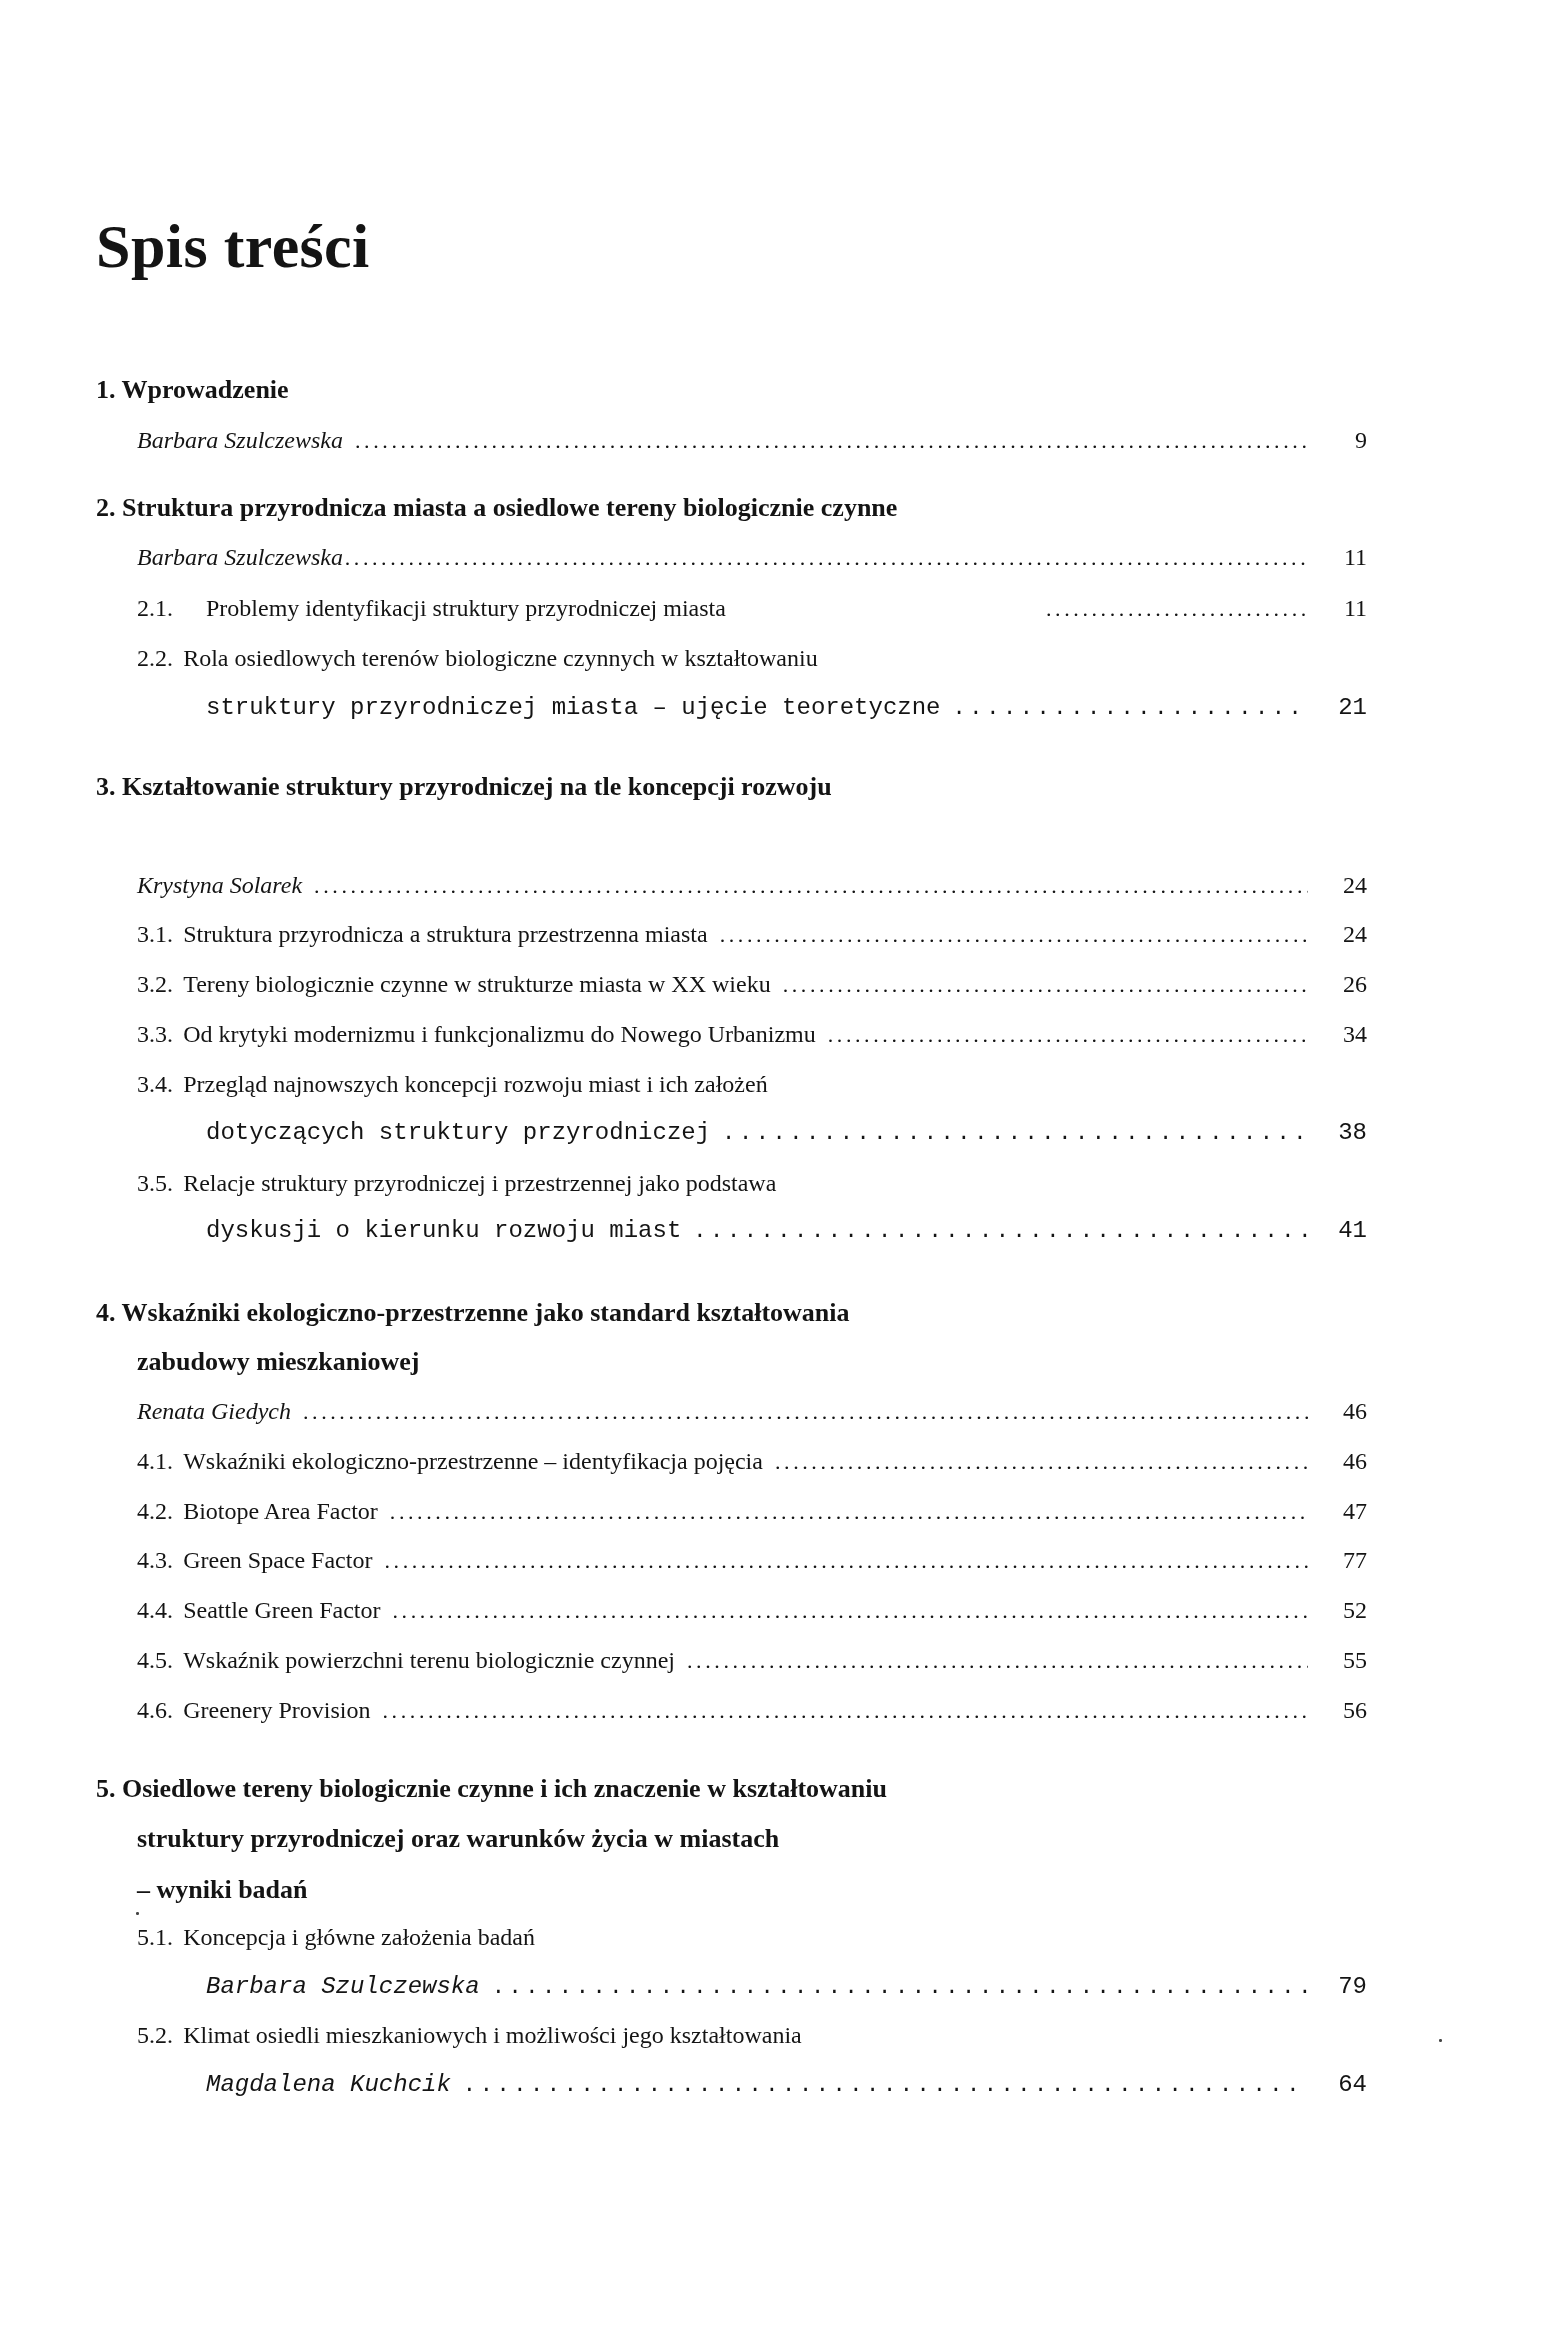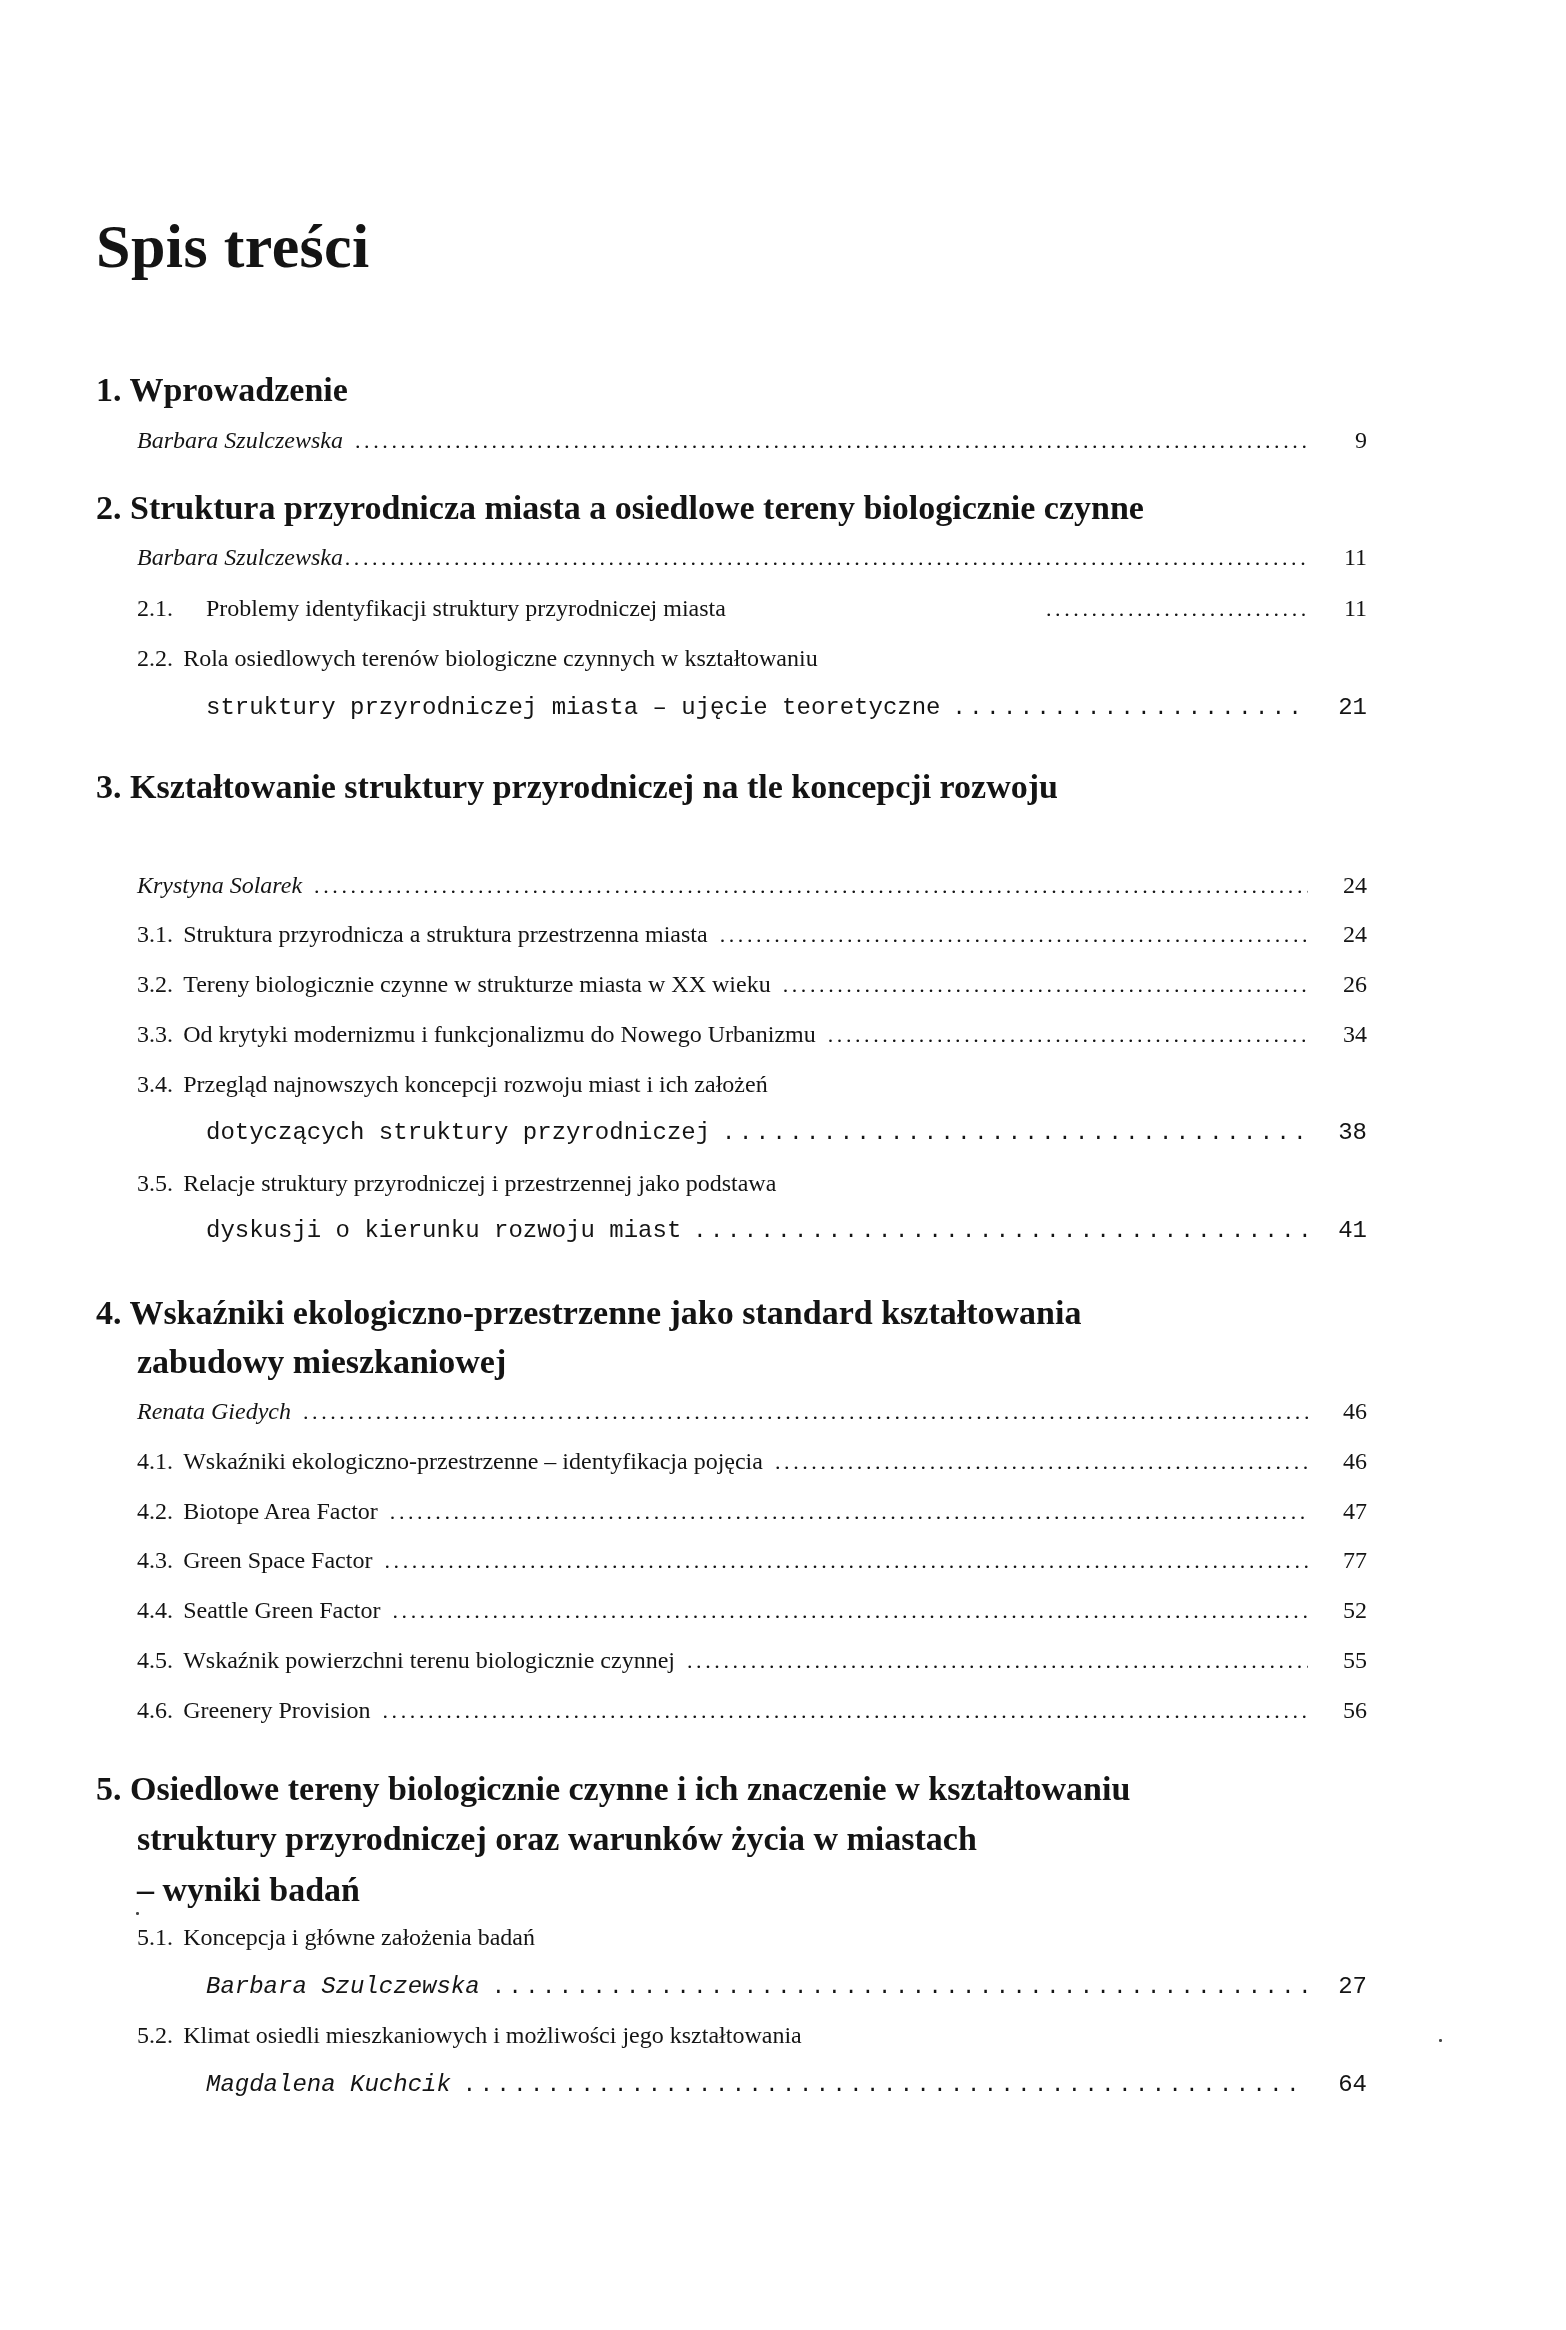--- a/index.html
+++ b/index.html
@@ -1,20 +1,20 @@
 <!DOCTYPE html>
 <html style="font-size:13.6px"><head>
 <meta charset="utf-8">
 <style>
   html, body { margin: 0; padding: 0; background: #ffffff; }
   body { width: 1566px; height: 2330px; position: relative; overflow: hidden; }
   .page { position: absolute; left: 0; top: 0; width: 1566px; height: 2330px; background: #ffffff; color: #141414; font-family: "Liberation Serif", serif; }
   .title { position: absolute; left: 96px; top: 208px; font-size: 62px; font-weight: bold; line-height: 76px; margin: 0; letter-spacing: 0.4px; }
   .line { position: absolute; height: 50px; line-height: 50px; font-size: 24px; white-space: nowrap; display: flex; align-items: baseline; }
-  .line.bold { font-weight: bold; font-size: 34px; align-items: center; }
+  .line.bold { font-weight: bold; font-size: 26px; align-items: center; }
   .line .it { font-style: italic; }
   .toc-text { flex: 0 0 auto; }
   .leader { flex: 1 1 auto; overflow: hidden; margin-left: 12px; margin-right: 22px; letter-spacing: 3.6px; font-size: 22px; position: relative; top: 0px; }
   .leader::before { content: "................................................................................................................................................................................................................................................"; }
   .pagenum { flex: 0 0 auto; width: 37px; text-align: right; }
   .l0 { left: 96px; }
   .l1 { left: 137px; }
   .r1 { left: 137px; right: 199px; }
   .r2 { left: 206px; right: 199px; font-family: Liberation Mono, monospace; }
   .speck { position: absolute; width: 2.5px; height: 2.5px; background: #444; border-radius: 50%; }
@@ -160,21 +160,21 @@
   <div class="line bold l1" style="top:1865px">
     <span class="toc-text"> – wyniki badań</span>
   </div>
   <div class="line l1" style="top:1912px">
     <span class="toc-text">5.1.</span>
     <span class="toc-text" style="margin-left:10.2px">Koncepcja i główne założenia badań</span>
   </div>
   <div class="line r2" style="top:1962px">
     <span class="toc-text it">Barbara Szulczewska</span>
     <span class="leader"></span>
-    <span class="pagenum">27</span>
+    <span class="pagenum">79</span>
   </div>
   <div class="line l1" style="top:2010px">
     <span class="toc-text">5.2.</span>
     <span class="toc-text" style="margin-left:10.2px">Klimat osiedli mieszkaniowych i możliwości jego kształtowania</span>
   </div>
   <div class="line r2" style="top:2060px">
     <span class="toc-text it">Magdalena Kuchcik</span>
     <span class="leader"></span>
     <span class="pagenum">64</span>
   </div>

